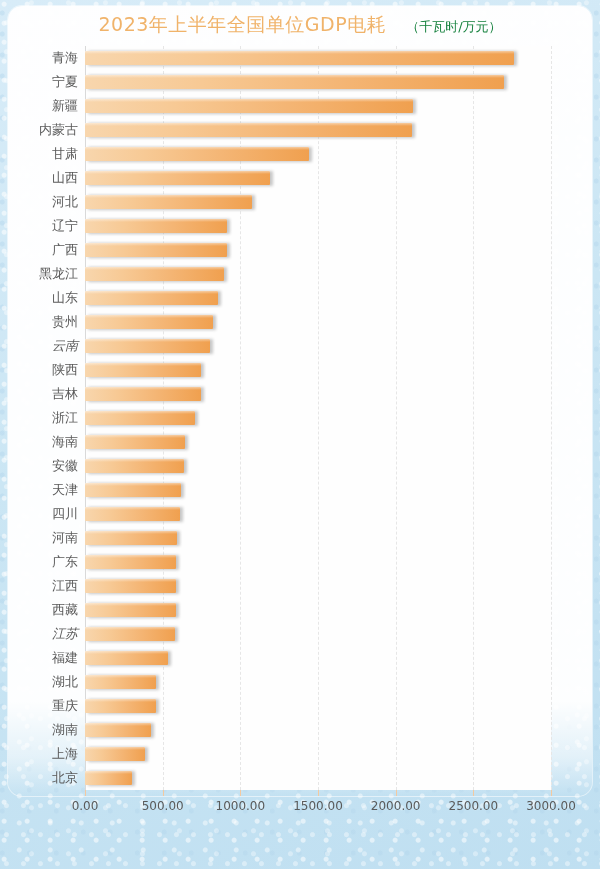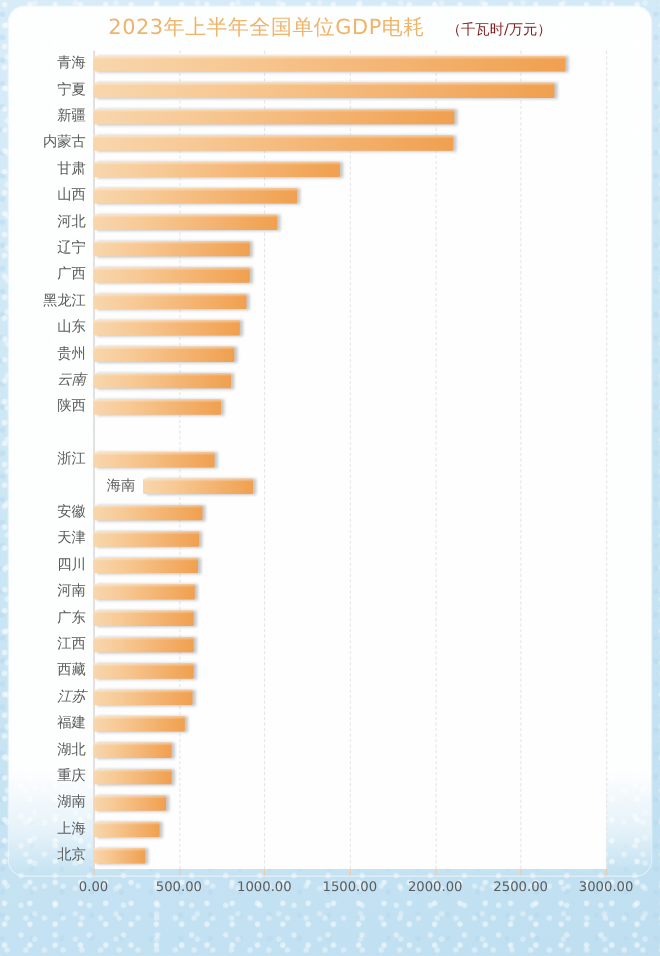--- a/index.html
+++ b/index.html
@@ -55,21 +55,21 @@
     white-space: nowrap;
   }
   #chart-title {
     font-size: 19px;
     color: #f0b36a;
     letter-spacing: 0.5px;
     font-family: "DejaVu Sans", "Liberation Sans", sans-serif;
   }
   #chart-unit {
     font-size: 13px;
-    color: #7f1d1d;
+    color: #15803d;
     margin-left: 20px;
     font-family: "DejaVu Sans", "Liberation Sans", sans-serif;
   }
 
   
   #plot {
     position: absolute;
     left: 85px;
     top: 46px;
     width: 466px;
@@ -251,26 +251,31 @@
       <div class="row" style="top: 288px; height: 24px; font-style: italic;">
         <div class="ylabel" style="line-height: 24px;">云南</div>
         <div class="bar-shadow" style="width: 125.043px; top: 5px;"></div>
         <div class="bar" title="云南 805" style="width: 125.043px; top: 5px;"></div>
       </div>
       <div class="row" style="top: 312px; height: 24px;">
         <div class="ylabel" style="line-height: 24px;">陕西</div>
         <div class="bar-shadow" style="width: 116.189px; top: 5px;"></div>
         <div class="bar" title="陕西 748" style="width: 116.189px; top: 5px;"></div>
       </div>
+      <div class="row" style="top: 336px; height: 24px;">
+        <div class="ylabel" style="line-height: 24px;">吉林</div>
+        <div class="bar-shadow" style="width: 116.189px; top: 5px;"></div>
+        <div class="bar" title="吉林 748" style="width: 116.189px; top: 5px;"></div>
+      </div>
       <div class="row" style="top: 360px; height: 24px;">
         <div class="ylabel" style="line-height: 24px;">浙江</div>
         <div class="bar-shadow" style="width: 109.51px; top: 5px;"></div>
         <div class="bar" title="浙江 705" style="width: 109.51px; top: 5px;"></div>
       </div>
-      <div class="row" style="top: 384px; height: 24px; margin-left: 45px;">
+      <div class="row" style="top: 384px; height: 24px;">
         <div class="ylabel" style="line-height: 24px;">海南</div>
         <div class="bar-shadow" style="width: 100.19px; top: 5px;"></div>
         <div class="bar" title="海南 645" style="width: 100.19px; top: 5px;"></div>
       </div>
       <div class="row" style="top: 408px; height: 24px;">
         <div class="ylabel" style="line-height: 24px;">安徽</div>
         <div class="bar-shadow" style="width: 99.4133px; top: 5px;"></div>
         <div class="bar" title="安徽 640" style="width: 99.4133px; top: 5px;"></div>
       </div>
       <div class="row" style="top: 432px; height: 24px;">

